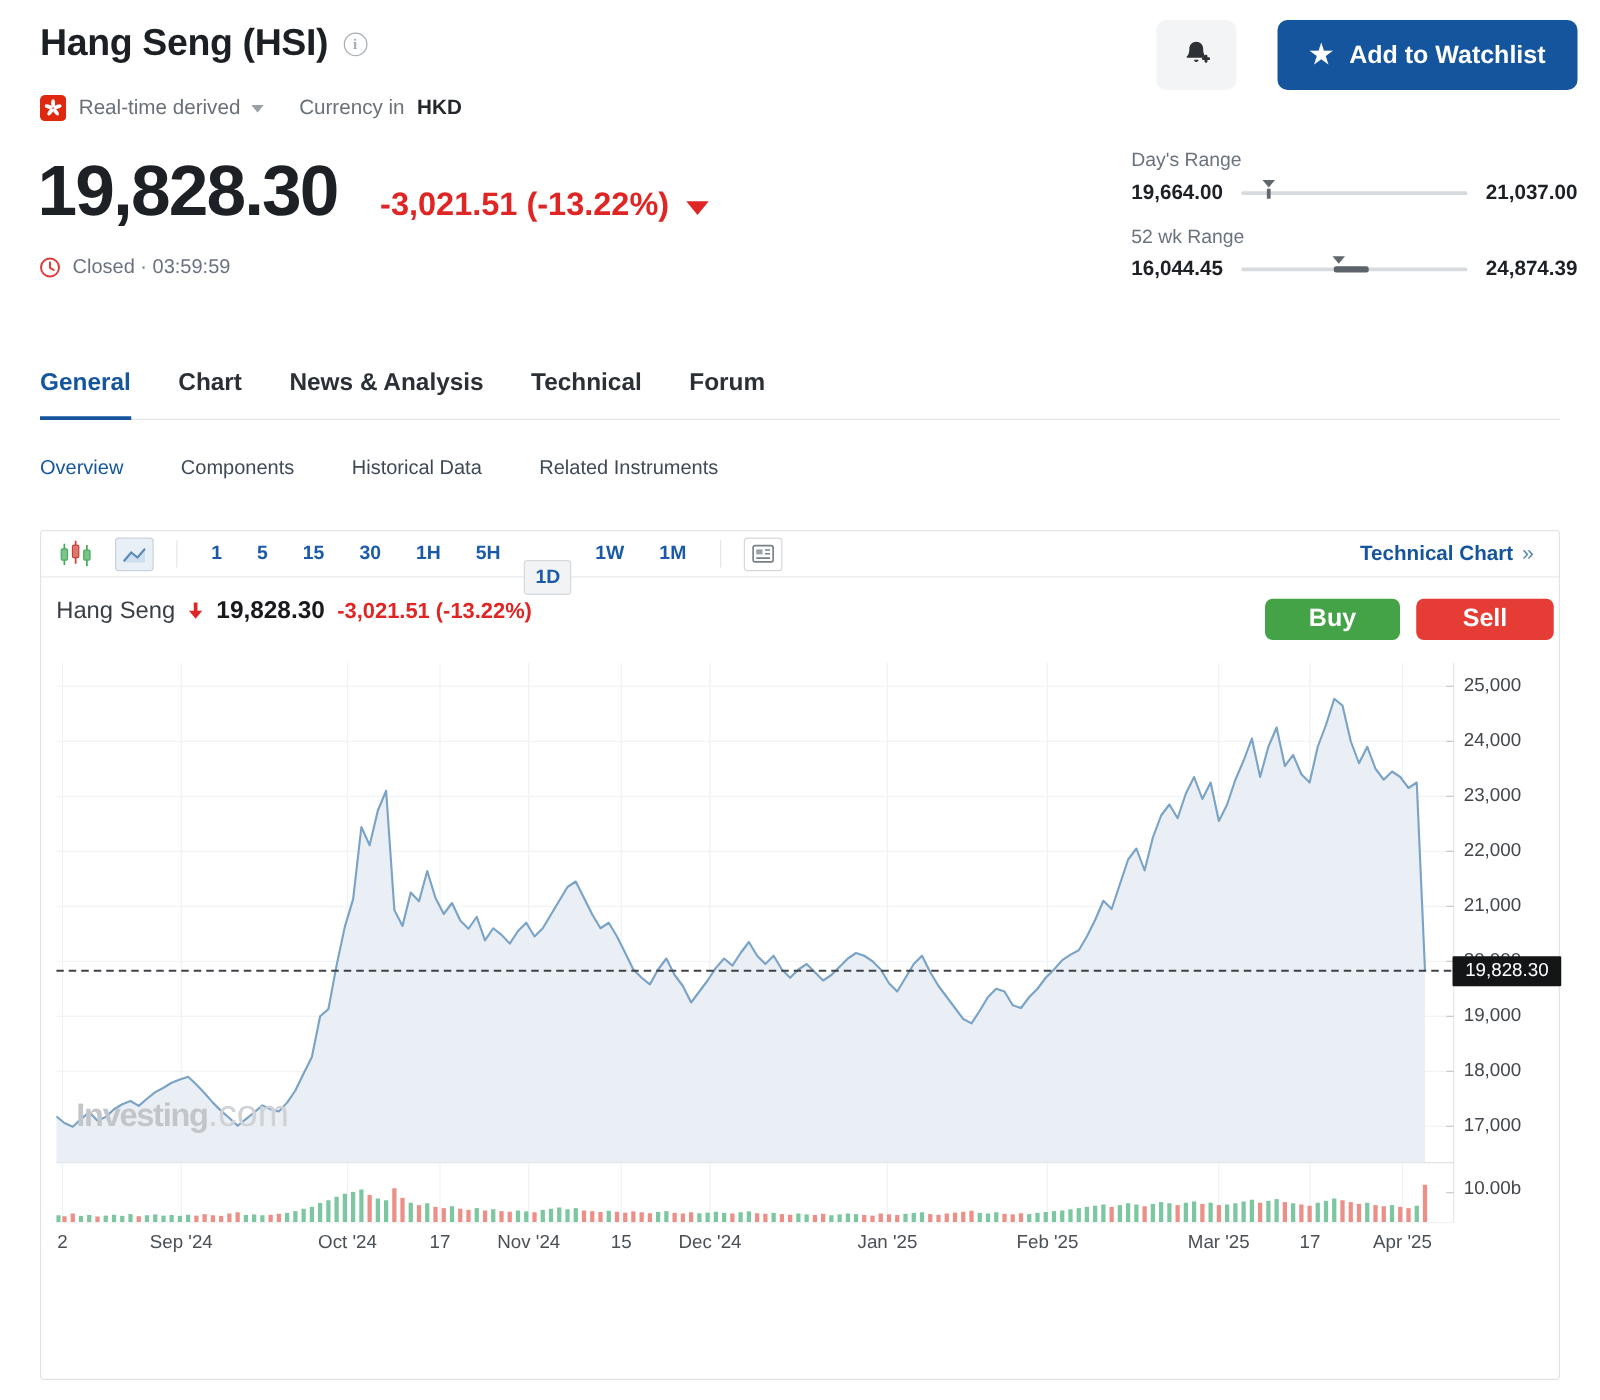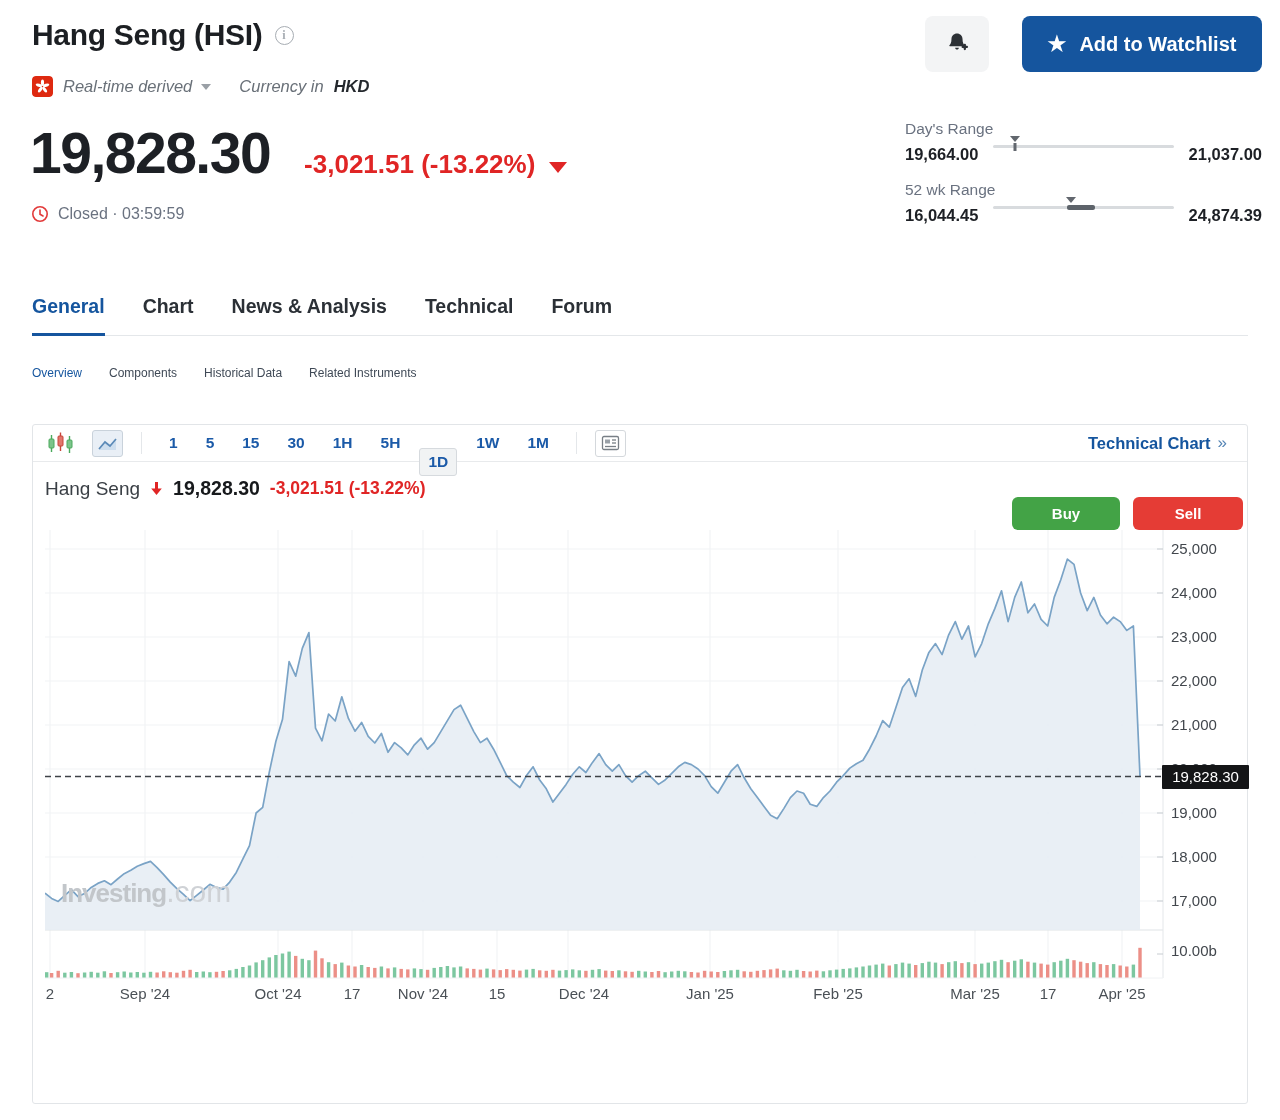--- a/index.html
+++ b/index.html
@@ -14,55 +14,55 @@
     cursor: pointer; font-family: "Liberation Serif", serif; }
   .alert-btn { position: absolute; left: 925px; top: 16px; width: 64px; height: 56px; background: #f3f4f5;
     border: none; border-radius: 8px; display: flex; align-items: center; justify-content: center; cursor: pointer; }
   .watchlist-btn { position: absolute; left: 1022px; top: 16px; width: 240px; height: 56px;
     border: none; border-radius: 8px; color: #fff; font-size: 20px; font-weight: 700;
     display: flex; align-items: center; justify-content: center; gap: 13px; cursor: pointer;
     font-family: "Liberation Sans", sans-serif; }
   .star-glyph { font-size: 21px; line-height: 1; position: relative; top: -1px; }
 
   .meta-row { position: absolute; left: 32px; top: 76px; display: flex; align-items: center; gap: 10px;
-    font-size: 16.5px; color: #697078; font-style: italic; }
+    font-size: 16.5px; color: #697078; }
   .flag { width: 21px; height: 21px; border-radius: 4px; overflow: hidden; flex: 0 0 auto; }
   .caret-down { width: 0; height: 0; border-left: 5px solid transparent; border-right: 5px solid transparent;
     border-top: 6px solid #9aa0a6; display: inline-block; margin-left: 2px; }
   .meta-currency { margin-left: 18px; }
   .currency-code { color: #24282d; font-weight: 700; }
   .source-wrap { display: flex; align-items: center; gap: 7px; cursor: pointer; }
 
   .price-row { position: absolute; left: 30px; top: 120px; display: flex; align-items: baseline; gap: 34px; }
   .big-price { font-size: 57px; font-weight: 700; color: #1d2025; letter-spacing: -1.5px; }
   .price-change { font-size: 26px; font-weight: 700; display: flex; align-items: center; gap: 14px; }
   .tri-down-big { width: 0; height: 0; border-left: 9px solid transparent; border-right: 9px solid transparent;
     border-top: 11px solid #e02525; position: relative; top: 3px; }
 
   .status-row { position: absolute; left: 31px; top: 205px; display: flex; align-items: center; gap: 9px;
     font-size: 16px; color: #6a7280; }
 
   .ranges { position: absolute; left: 905px; top: 120px; width: 357px; }
   .range-label { font-size: 15.5px; color: #6a7280; margin-bottom: 7px; }
-  .range-row { display: flex; margin-bottom: 17px; }
+  .range-row { display: flex; align-items: center; margin-bottom: 17px; }
   .range-val { font-size: 16.5px; font-weight: 700; color: #1d2025; white-space: nowrap; }
   .range-track { flex: 1; height: 3px; background: #d8dbde; border-radius: 2px; margin: 0 15px; position: relative; }
   .range-marker { position: absolute; top: -9px; transform: translateX(-50%); width: 0; height: 0;
     border-left: 5px solid transparent; border-right: 5px solid transparent; border-top: 6px solid #62676e; }
   .range-tick { position: absolute; top: -2px; transform: translateX(-50%); width: 3px; height: 8px; background: #62676e; }
   .range-seg { position: absolute; top: -1px; height: 5px; background: #5d636a; border-radius: 2px; }
 
   
   .tabs { position: absolute; left: 32px; top: 295px; width: 1216px; display: flex; gap: 38px;
     border-bottom: 1px solid #e4e7ea; }
   .tab { font-size: 19.5px; font-weight: 700; color: #2b3036; padding-bottom: 15px; cursor: pointer;
     border-bottom: 3px solid transparent; margin-bottom: -1px; }
   .tab.active { color: #15559e; border-bottom-color: #15559e; }
 
-  .subnav { position: absolute; left: 32px; top: 366px; display: flex; gap: 27px; font-size: 12px; color: #3f4956; }
+  .subnav { position: absolute; left: 32px; top: 366px; display: flex; gap: 46px; font-size: 16px; color: #3f4956; }
   .subnav-item { cursor: pointer; }
   .subnav-item.active { color: #15559e; }
 
   
   .chart-card { position: absolute; left: 32px; top: 424px; width: 1216px; height: 680px;
     border: 1px solid #e2e5e8; border-radius: 3px; background: #fff; }
   .chart-toolbar { position: absolute; left: 0; top: 0; width: 100%; height: 37px;
     border-bottom: 1px solid #e8eaec; display: flex; align-items: center; padding: 0 14px; gap: 18px; }
   .icon-plain { display: flex; align-items: center; cursor: pointer; }
   .icon-box { width: 31px; height: 27px; border: 1px solid #c9d2db; background: #e9eff6; border-radius: 3px;
@@ -74,22 +74,22 @@
     cursor: pointer; }
   .iv.active { background: #f1f3f4; border-color: #d6dade; border-radius: 3px; margin-top: 38px; }
   .tech-link { margin-left: auto; color: #15559e; font-size: 16.5px; font-weight: 700; cursor: pointer;
     display: flex; align-items: center; gap: 7px; padding-right: 6px; }
   .tech-chev { font-weight: 400; font-size: 17px; color: #5585b5; }
 
   .chart-title-row { position: absolute; left: 12px; top: 52px; display: flex; align-items: center; gap: 10px; }
   .ct-name { font-size: 19px; color: #3a3f45; }
   .ct-price { font-size: 19.5px; font-weight: 700; color: #17191c; }
   .ct-change { font-size: 17.5px; font-weight: 700; }
-  .buy-btn, .sell-btn { position: absolute; top: 72px; height: 33px; border: none; border-radius: 6px;
-    color: #fff; font-size: 15px; font-weight: 700; cursor: pointer; font-family: "Liberation Sans", sans-serif; }
+  .buy-btn, .sell-btn { position: absolute; top: 54px; height: 33px; border: none; border-radius: 6px;
+    color: #fff; font-size: 20px; font-weight: 700; cursor: pointer; font-family: "Liberation Sans", sans-serif; }
   .buy-btn { left: 979px; width: 108px; }
   .sell-btn { left: 1100px; width: 110px; }
 
   .plot-wrap { position: absolute; left: 12px; top: 105px; width: 1120px; height: 450px; cursor: crosshair; }
   .y-axis { position: absolute; left: 1138px; top: 0; width: 76px; height: 600px; }
   .y-tick-label { position: absolute; font-size: 15px; color: #42474d; white-space: nowrap; }
   .vol-tick-label { position: absolute; left: 1138px; top: 517px; font-size: 15px; color: #42474d; }
   .price-chip { position: absolute; left: 1129px; top: 340px; width: 87px; height: 24px; background: #141517;
     color: #fff; font-size: 15px; display: flex; align-items: center; justify-content: center; border-radius: 1px; }
   .x-axis { position: absolute; left: 0; top: 560px; width: 1214px; height: 22px; }
@@ -496,21 +496,21 @@
       </div>
     <div class="vol-tick-label">10.00b</div>
     <div class="price-chip" style="background: rgb(20, 21, 23); top: 339.555px;">19,828.30</div>
     <div class="x-axis" id="x-axis">
         <div class="x-tick-label" style="left: 17px;">2</div>
         <div class="x-tick-label" style="left: 112px;">Sep '24</div>
         <div class="x-tick-label" style="left: 245px;">Oct '24</div>
         <div class="x-tick-label" style="left: 319px;">17</div>
         <div class="x-tick-label" style="left: 390px;">Nov '24</div>
         <div class="x-tick-label" style="left: 464px;">15</div>
-        <div class="x-tick-label" style="left: 535px; margin-left: 16px;">Dec '24</div>
+        <div class="x-tick-label" style="left: 535px;">Dec '24</div>
         <div class="x-tick-label" style="left: 677px;">Jan '25</div>
         <div class="x-tick-label" style="left: 805px;">Feb '25</div>
         <div class="x-tick-label" style="left: 942px;">Mar '25</div>
         <div class="x-tick-label" style="left: 1015px;">17</div>
         <div class="x-tick-label" style="left: 1089px;">Apr '25</div>
       </div>
 
     <div class="watermark">
       <span class="wm-bold">Investing</span>
       <span class="wm-light">.com</span>

